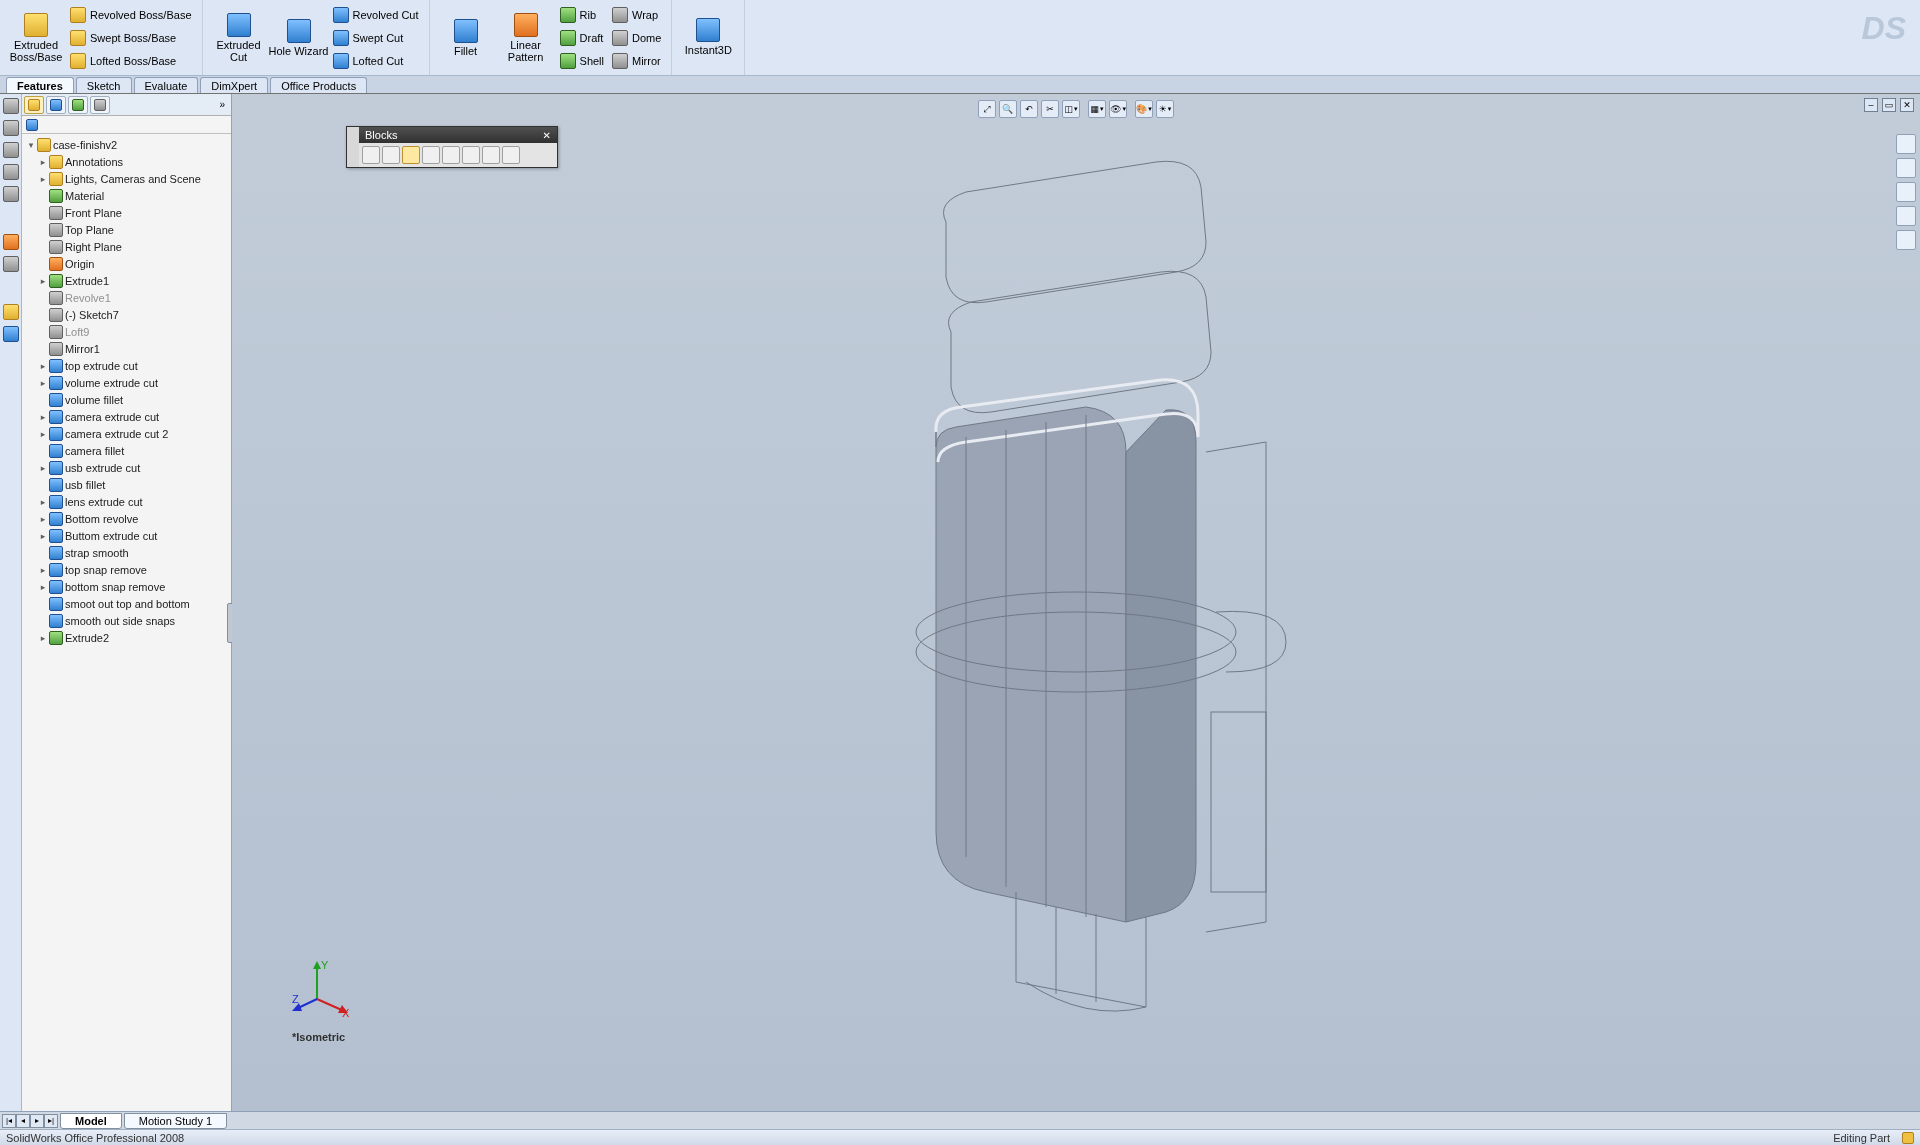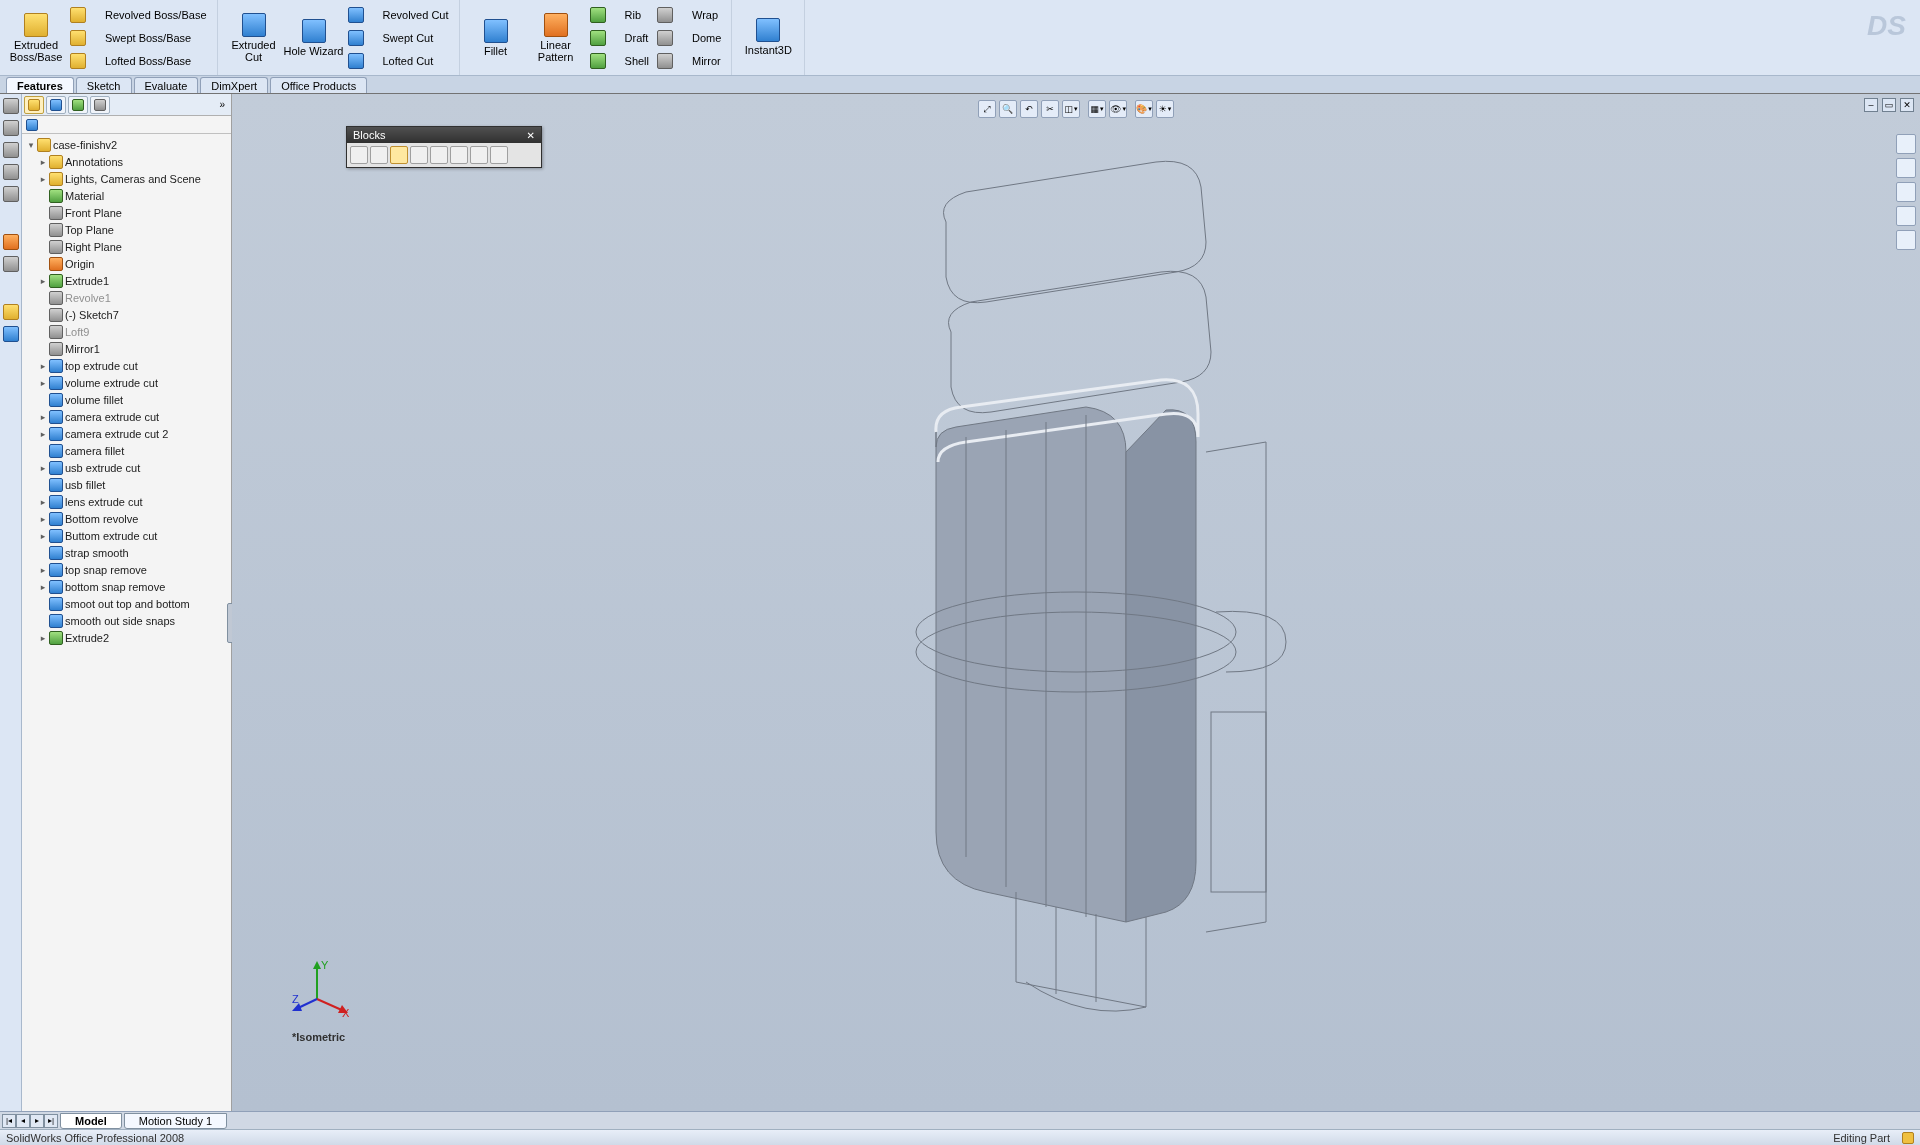--- a/index.html
+++ b/index.html
@@ -3,29 +3,29 @@
 <meta charset="utf-8">
 <style>
 * { margin:0; padding:0; box-sizing:border-box; font-family:Tahoma,Arial,sans-serif; font-size:11px; }
 html,body { width:1920px; height:1145px; overflow:hidden; background:#b8c4d4; }
 
 
 .ribbon { background:#dce6f4; height:76px; display:flex; align-items:stretch; border-bottom:1px solid #a8b8cc; position:relative; }
 .ribbon-group { display:flex; flex-direction:column; align-items:center; padding:2px 6px; border-right:1px solid #c4d0e0; }
 .ribbon-big { display:flex; flex-direction:column; align-items:center; justify-content:center; width:60px; height:72px; cursor:pointer; text-align:center; line-height:1.1; gap:2px; }
 .ribbon-small-col { display:flex; flex-direction:column; justify-content:space-around; height:72px; padding:2px 0; }
-.ribbon-small { display:flex; align-items:center; gap:19px; height:22px; padding:0 4px; cursor:pointer; white-space:nowrap; }
+.ribbon-small { display:flex; align-items:center; gap:4px; height:22px; padding:0 4px; cursor:pointer; white-space:nowrap; }
 .ico { width:16px; height:16px; display:inline-block; border-radius:2px; }
 .ico-big { width:24px; height:24px; }
 .ico-yellow { background:linear-gradient(#ffe070,#e0b030); border:1px solid #b08020; }
 .ico-blue { background:linear-gradient(#80c0ff,#3080d0); border:1px solid #205090; }
 .ico-green { background:linear-gradient(#a0e080,#50a040); border:1px solid #306020; }
 .ico-grey { background:linear-gradient(#d0d0d0,#909090); border:1px solid #606060; }
 .ico-orange { background:linear-gradient(#ffb060,#e07020); border:1px solid #a05010; }
-.logo { position:absolute; right:14px; top:10px; font-size:28px; font-style:italic; font-weight:bold; color:rgba(120,140,170,0.35); }
+.logo { position:absolute; right:14px; top:10px; font-size:32px; font-style:italic; font-weight:bold; color:rgba(120,140,170,0.35); }
 
 
 .tabstrip { height:18px; background:#c8d4e4; display:flex; align-items:flex-end; padding-left:6px; gap:2px; border-bottom:1px solid #737373; }
 .tab { padding:2px 10px 1px 10px; background:#dce6f4; border:1px solid #90a0b8; border-bottom:none; border-radius:3px 3px 0 0; cursor:pointer; }
 .tab.active { background:#f4f8ff; font-weight:bold; }
 
 
 .body { display:flex; height:calc(1145px - 76px - 18px - 18px - 16px); position:relative; }
 
 
@@ -56,21 +56,21 @@
 .view-toolbar .dd::after { content:"▾"; font-size:7px; margin-left:1px; }
 .win-ctrl { position:absolute; top:4px; right:6px; display:flex; gap:4px; }
 .win-ctrl span { width:14px; height:14px; border:1px solid #708090; background:#dce6f4; font-size:9px; text-align:center; line-height:12px; cursor:pointer; }
 .right-pal { position:absolute; right:4px; top:40px; display:flex; flex-direction:column; gap:4px; }
 .right-pal .rp { width:20px; height:20px; background:#e8f0fa; border:1px solid #90a0b8; border-radius:2px; cursor:pointer; }
 .triad { position:absolute; left:60px; bottom:90px; }
 .triad svg { overflow:visible; }
 .view-label { position:absolute; left:60px; bottom:68px; font-weight:bold; color:#303030; }
 
 
-.float-win { position:absolute; left:114px; top:32px; width:196px; background:#d8d8d8; border:1px solid #303030; box-shadow:1px 1px 3px rgba(0,0,0,.3); }
+.float-win { position:absolute; left:114px; top:32px; width:212px; background:#d8d8d8; border:1px solid #303030; box-shadow:1px 1px 3px rgba(0,0,0,.3);padding-left:12px; }
 .float-tit { background:linear-gradient(#505050,#303030); color:#fff; font-size:10px; padding:2px 6px; display:flex; align-items:center; }
 .float-tit .x { margin-left:auto; cursor:pointer; font-size:10px; }
 .float-body { display:flex; gap:2px; padding:3px; background:#e4e4e4; }
 .float-body .fb { width:18px; height:18px; border:1px solid #a0a0a0; background:#f0f0f0; border-radius:2px; cursor:pointer; }
 .float-body .fb.on { background:#ffe8a0; border-color:#c09030; }
 
 
 .bottom-tabs { height:18px; background:#d0d8e4; display:flex; align-items:center; border-top:1px solid #90a0b8; padding-left:2px; }
 .bottom-tabs .nav { display:flex; }
 .bottom-tabs .navb { width:14px; height:14px; border:1px solid #8090a0; background:#e0e8f4; font-size:8px; text-align:center; line-height:12px; cursor:pointer; }

